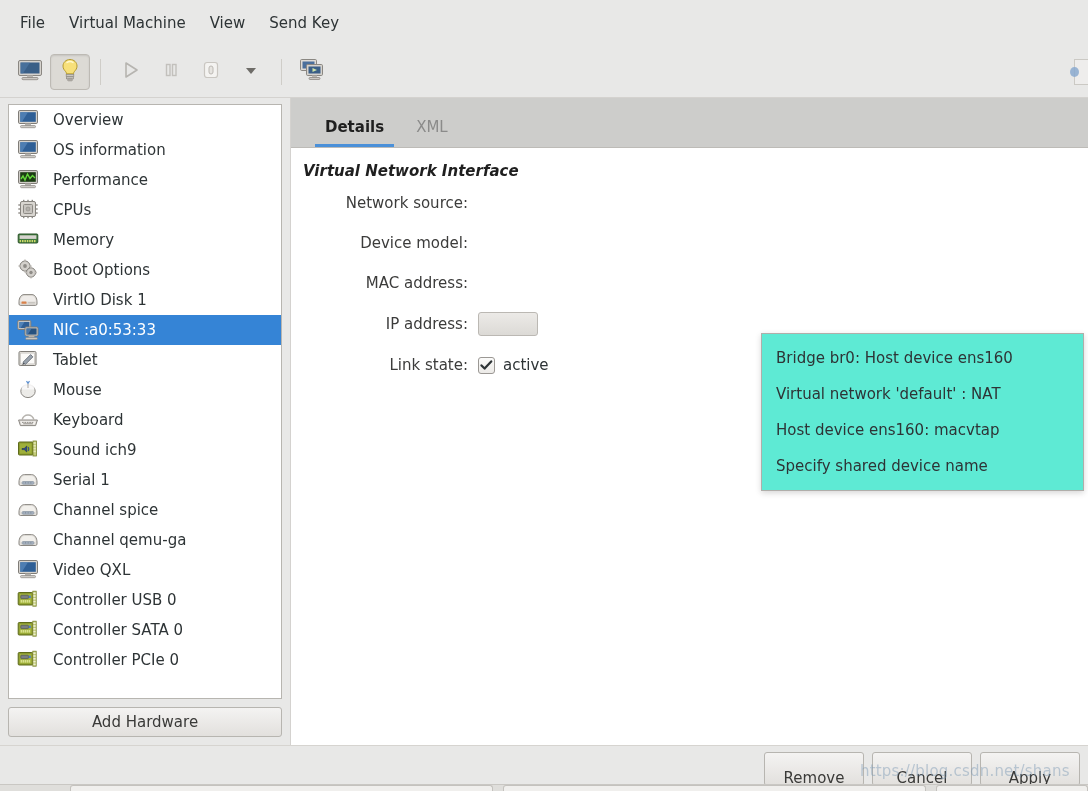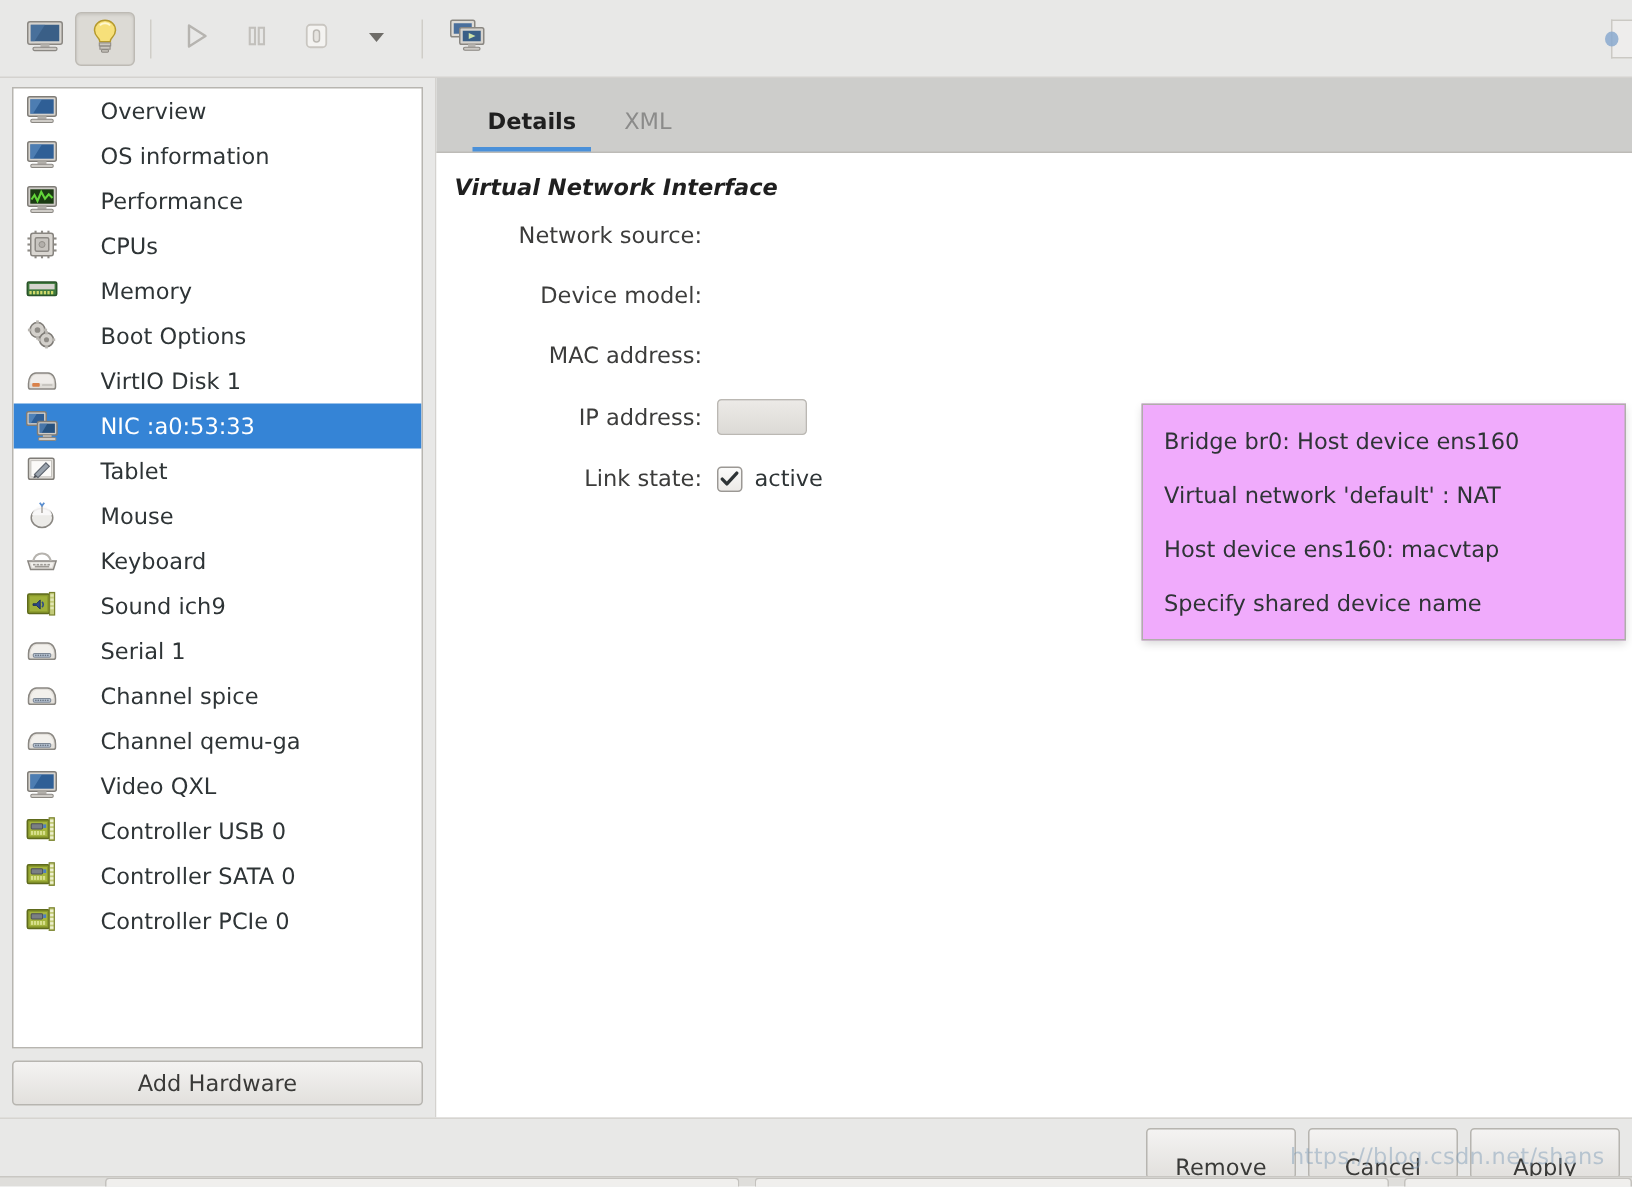--- a/index.html
+++ b/index.html
@@ -109,21 +109,21 @@
     background: #ffffff;
     border: 1px solid #b7b5b0;
     overflow: hidden;
     position: relative;
   }
   .hw-row {
     display: flex;
     align-items: center;
     height: 30px;
     padding-left: 8px;
-    gap: 26px;
+    gap: 12px;
     cursor: default;
     white-space: nowrap;
   }
   .hw-row.selected { background: #3584d6; }
   .hw-row.selected .hw-label { color: #ffffff; }
   .hw-label { font-size: 15px; color: #2e3436; }
   .hw-icon { width: 24px; height: 22px; flex: 0 0 24px; position: relative; }
 
   .addhw-wrap {
     flex: 0 0 auto;
@@ -222,23 +222,23 @@
     border-radius: 3px;
     display: flex; align-items: center; justify-content: center;
     position: relative;
   }
   .chk svg { display: block; }
 
   
   .dropdown {
     position: absolute;
     left: 470px;
-    top: 167px;
+    top: 185px;
     width: 323px;
-    background: #f0abfc;
+    background: #5eead4;
     border: 1px solid #b0aeaa;
     box-shadow: 0 2px 6px rgba(0,0,0,0.16);
     padding: 6px 0;
     z-index: 40;
   }
   .dd-item {
     padding: 9px 14px;
     font-size: 15px;
     color: #2e3436;
     white-space: nowrap;
@@ -306,20 +306,26 @@
     border-radius: 3px 3px 0 0;
   }
   .taskbar-peek i.small { width: 500px; }
   .taskbar-peek i.tiny { width: 180px; }
 </style>
 </head>
 <body>
 
 <div class="app">
 
+  <div class="menubar">
+    <div class="menu-item">File</div>
+    <div class="menu-item">Virtual Machine</div>
+    <div class="menu-item">View</div>
+    <div class="menu-item">Send Key</div>
+  </div>
 
   <div class="toolbar">
 
     <div class="tb-btn">
       <span>
         <svg width="26" height="22" viewBox="0 0 26 22">
           <rect x="1.5" y="1.5" width="23" height="15" rx="1.5" fill="#d6d3ce" stroke="#8a8782"></rect>
           <rect x="3.5" y="3.5" width="19" height="11" fill="#3a5f87"></rect>
           <path d="M3.5 3.5 L13 3.5 L6 14.5 L3.5 14.5 Z" fill="#527ba8" opacity=".6"></path>
           <rect x="10" y="16.5" width="6" height="2.5" fill="#b9b6b1"></rect>

